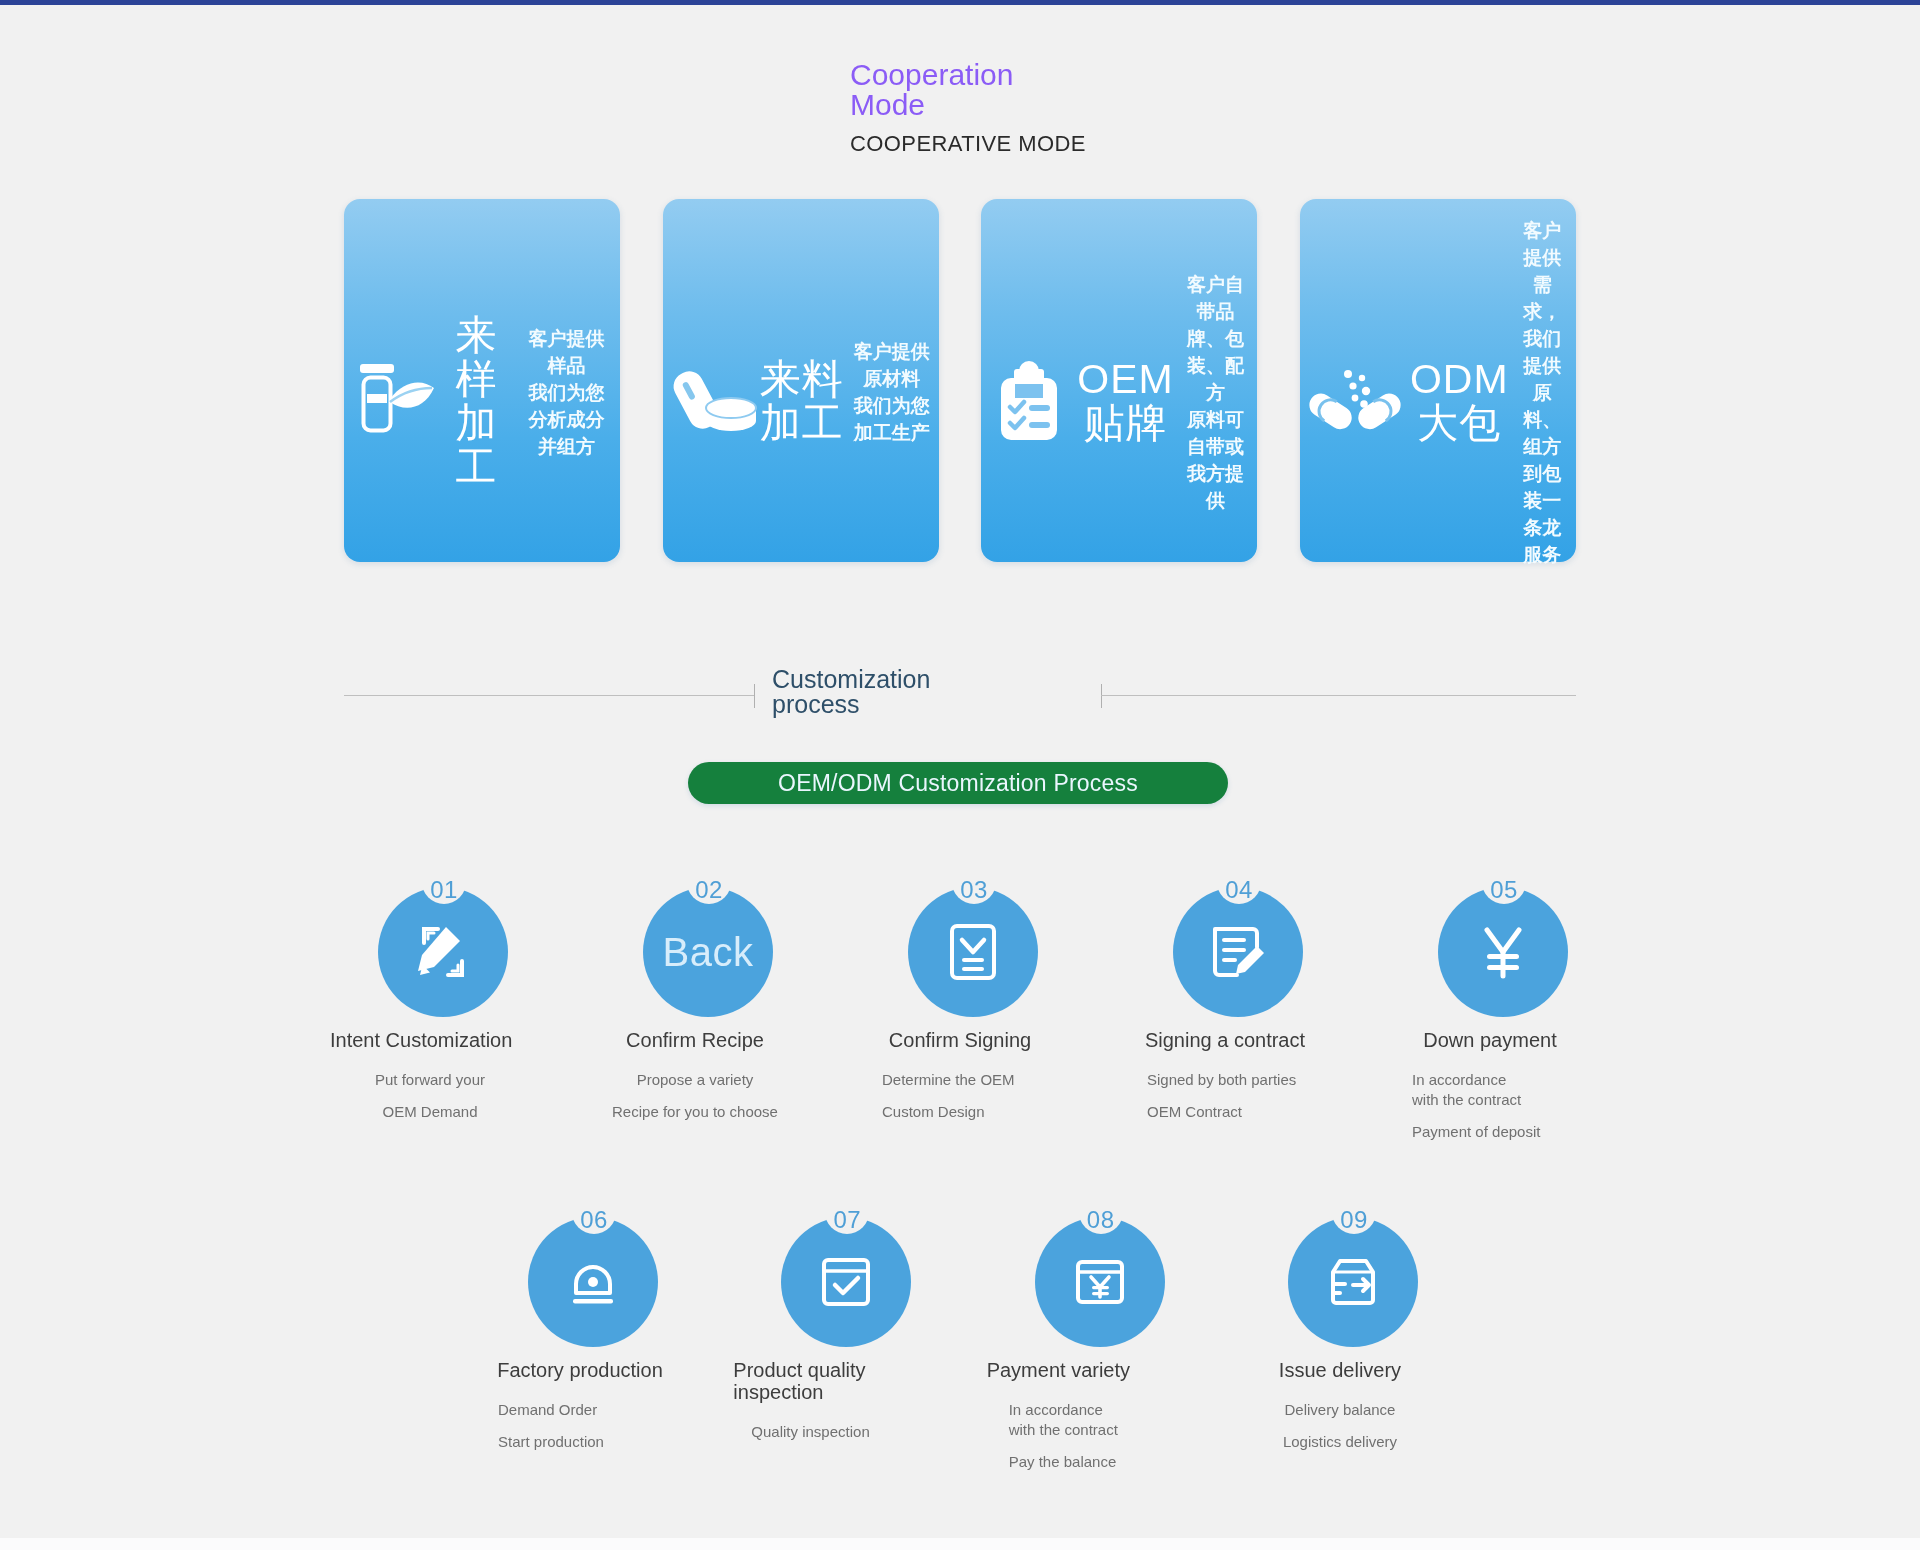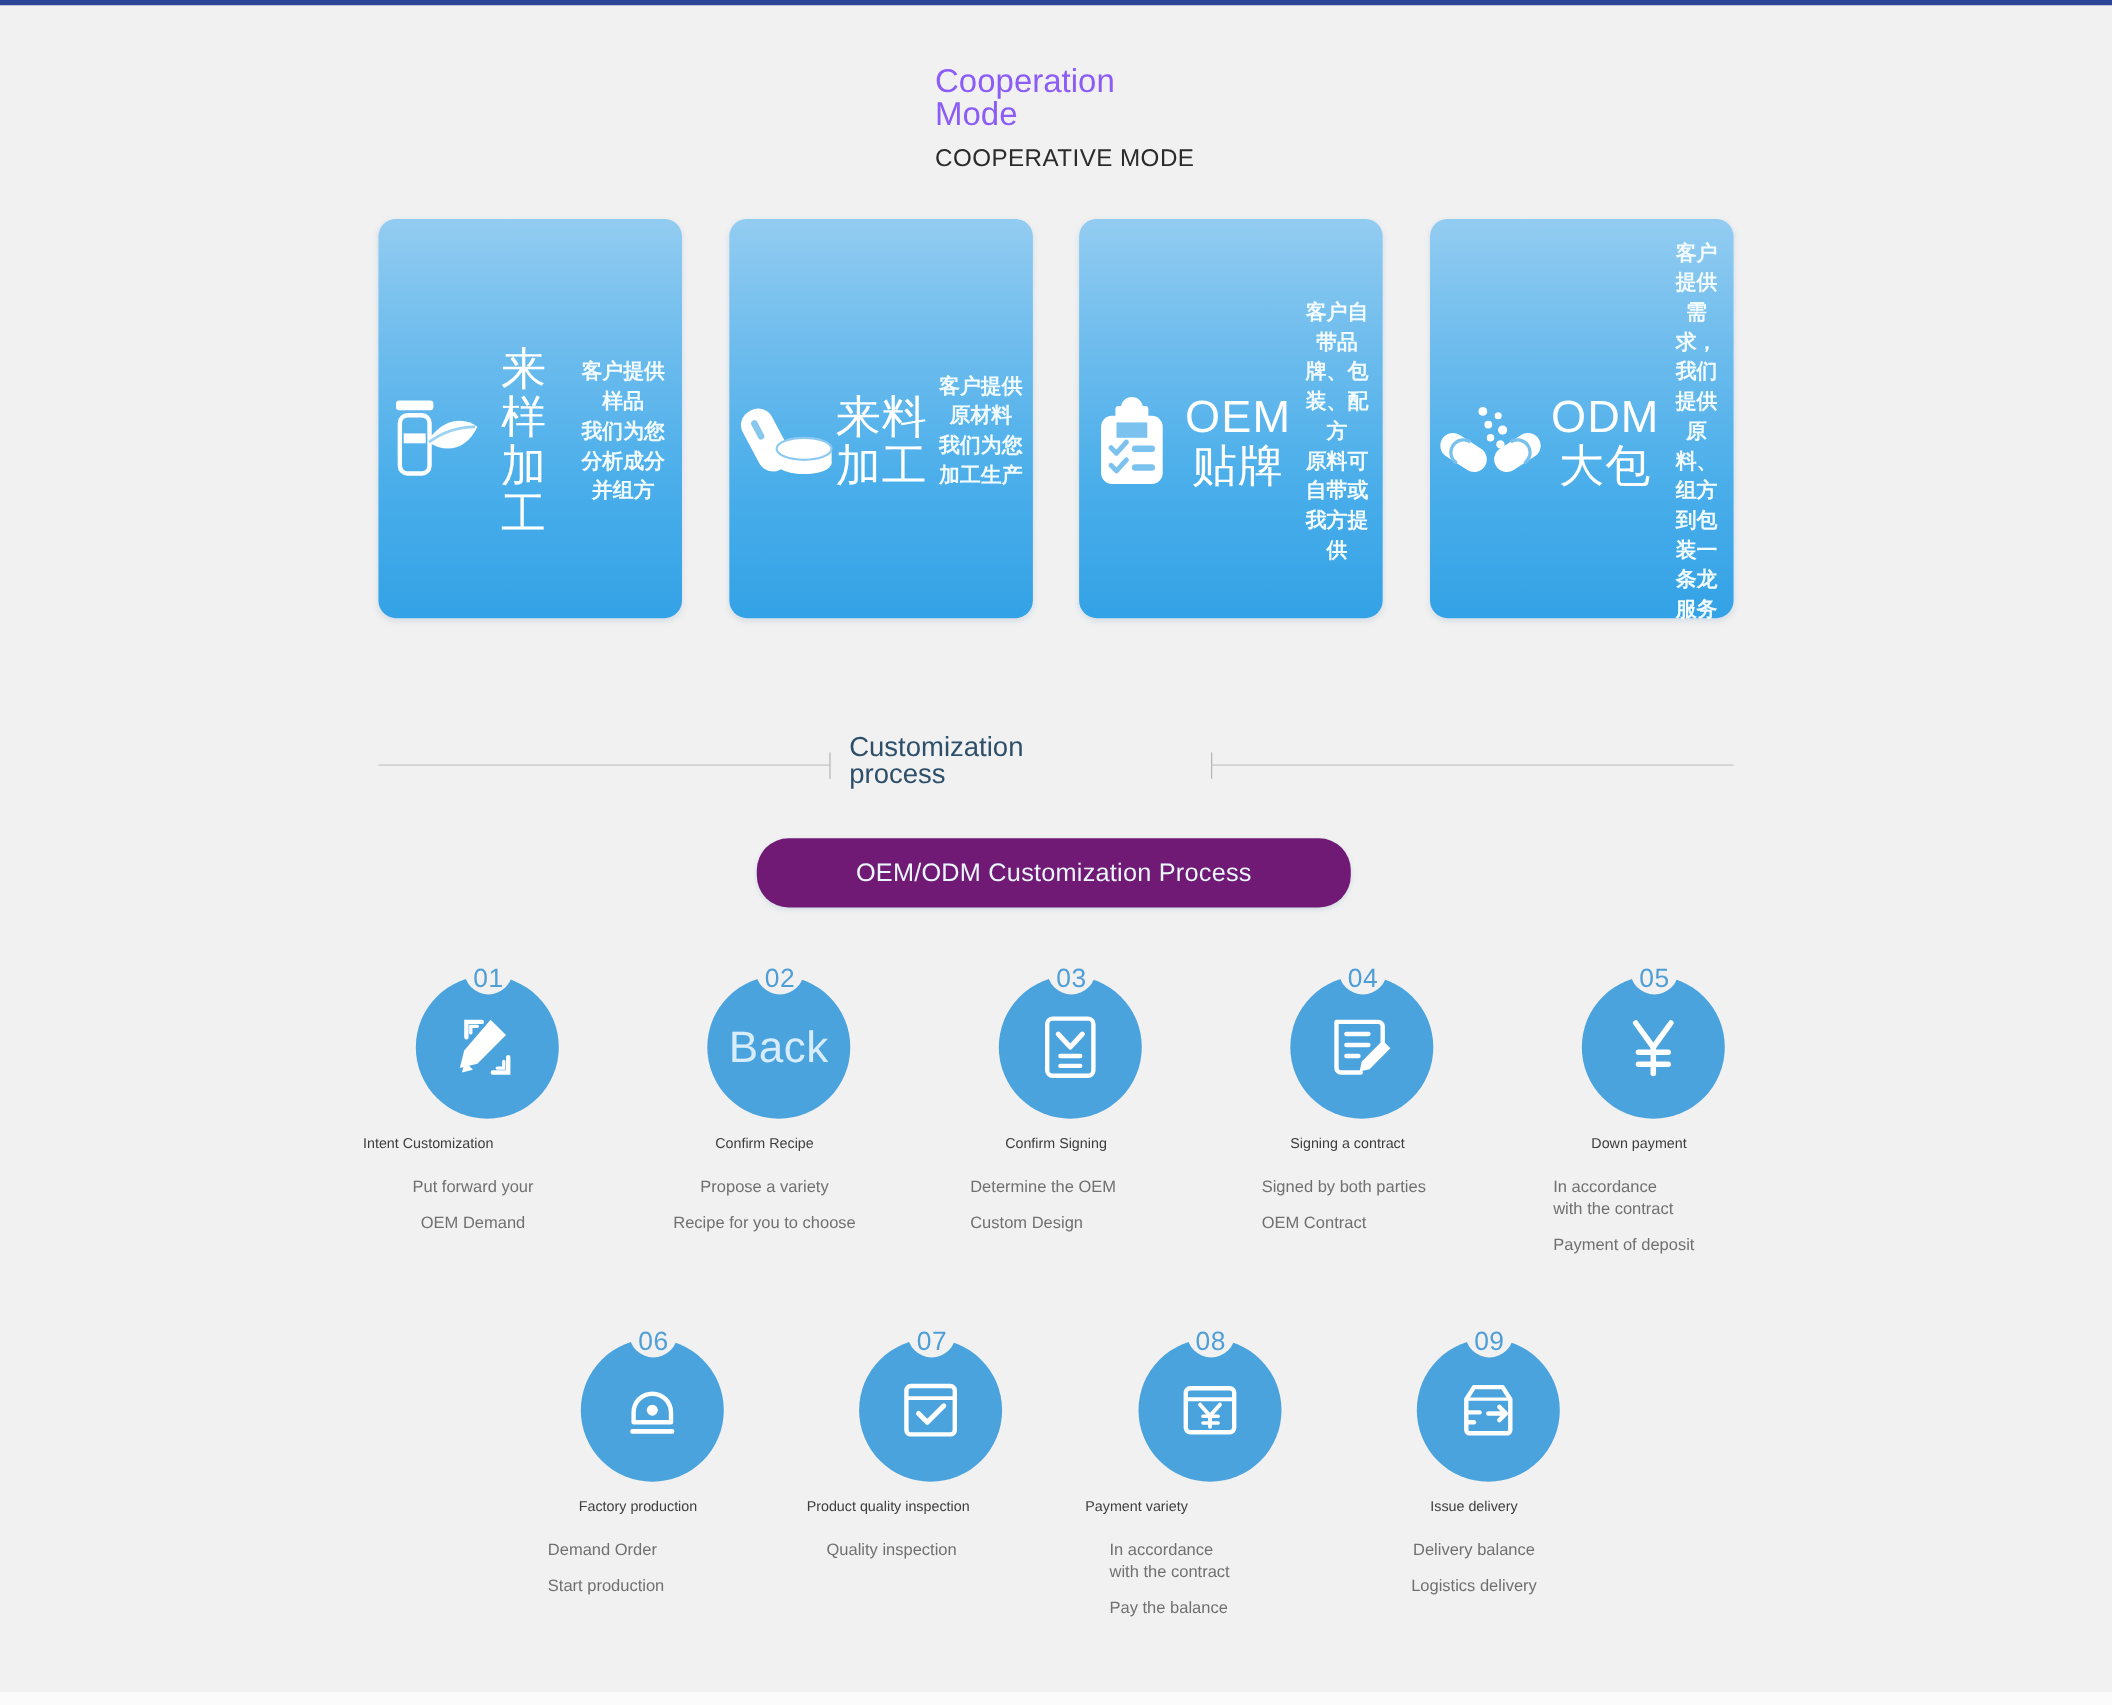--- a/index.html
+++ b/index.html
@@ -136,23 +136,23 @@
     font-weight: 400;
   }
   .divider .label span { display: block; }
 
   
   .pill {
     position: absolute;
     left: 688px;
     top: 757px;
     width: 540px;
-    height: 63px;
+    height: 42px;
     border-radius: 29px;
-    background: #701a75;
+    background: #15803d;
     color: #eaf6fe;
     font-size: 23px;
     display: flex;
     align-items: center;
     justify-content: center;
     letter-spacing: 0.2px;
     box-shadow: 0 2px 5px rgba(70,130,180,0.18);
   }
 
   
@@ -209,21 +209,21 @@
   .step-icon { z-index: 2; display:flex; align-items:center; justify-content:center; }
   .back-txt {
     font-size: 40px;
     color: #d7edfb;
     z-index: 2;
     letter-spacing: 0.5px;
   }
 
   .step-title {
     margin-top: 10px;
-    font-size: 13px;
+    font-size: 20px;
     line-height: 22px;
     color: #3d3d3d;
     text-align: center;
     font-weight: 400;
   }
   .step-sub {
     margin-top: 19px;
     font-size: 15px;
     line-height: 20px;
     color: #707070;

